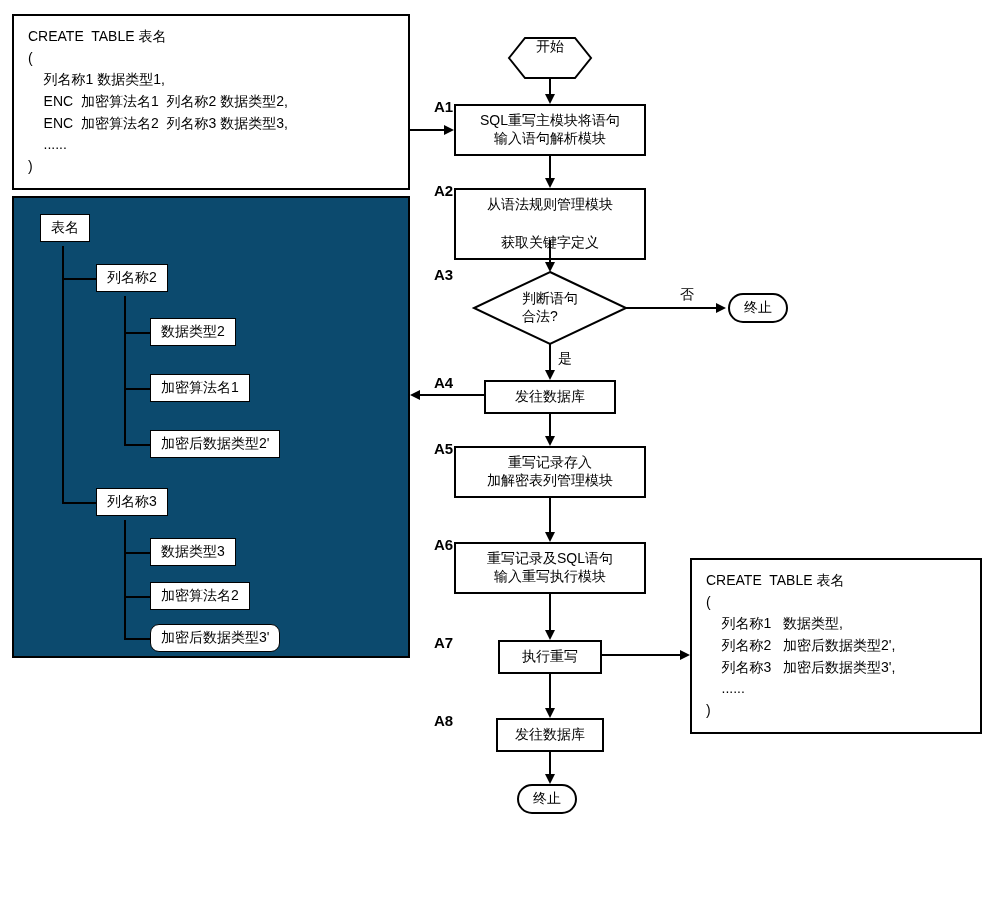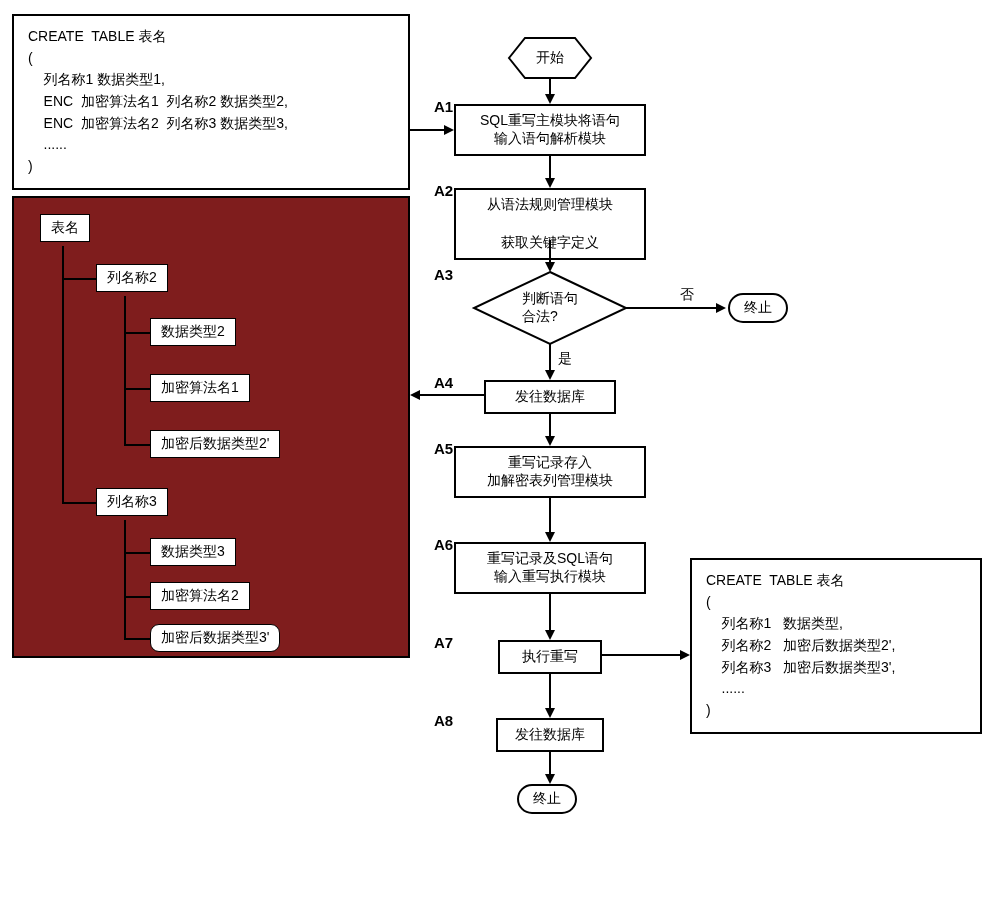--- a/index.html
+++ b/index.html
@@ -1,30 +1,30 @@
 <!DOCTYPE html>
 <html><head>
 <meta charset="utf-8">
 <style>
 * { margin:0; padding:0; box-sizing:border-box; }
 body { font-family: "Microsoft YaHei", Arial, sans-serif; font-size:14px; background:#fff; width:1000px; height:909px; position:relative; }
 .box { position:absolute; border:2px solid #000; background:#fff; text-align:center; display:flex; flex-direction:column; justify-content:center; align-items:center; padding:6px 10px; }
-.hex { position:absolute; display:flex; justify-content:center; align-items:center; }
+.hex { position:absolute; display:flex; justify-content:center; }
 .hex svg { position:absolute; top:0; left:0; }
 .hex span { position:relative; z-index:1; }
 .diamond { position:absolute; display:flex; justify-content:center; align-items:center; }
 .diamond svg { position:absolute; top:0; left:0; }
 .diamond .dtxt { position:relative; z-index:1; }
 .term { position:absolute; border:2px solid #000; border-radius:50px; padding:4px 14px; background:#fff; text-align:center; }
 .arrow { position:absolute; }
 .lbl { position:absolute; font-weight:bold; font-size:15px; }
 .yn { position:absolute; font-size:14px; }
 .codebox { position:absolute; border:2px solid #000; background:#fff; padding:10px 14px; text-align:left; line-height:1.55; }
 .codebox .l { white-space:pre; }
-.treebox { position:absolute; border:2px solid #000; background:#7f1d1d; }
+.treebox { position:absolute; border:2px solid #000; background:#0c4a6e; }
 .tnode { position:absolute; border:1.5px solid #000; padding:4px 10px; text-align:center; background:#fff; }
 .treeln { position:absolute; background:#000; }
 svg { overflow:visible; }
 </style>
 </head>
 <body>
 
 <div class="hex" style="left:509px; top:38px; width:82px; height:40px;">
   <svg width="82" height="40">
       <polygon points="16,0 66,0 82,20 66,40 16,40 0,20" fill="#fff" stroke="#000" stroke-width="2"></polygon>

